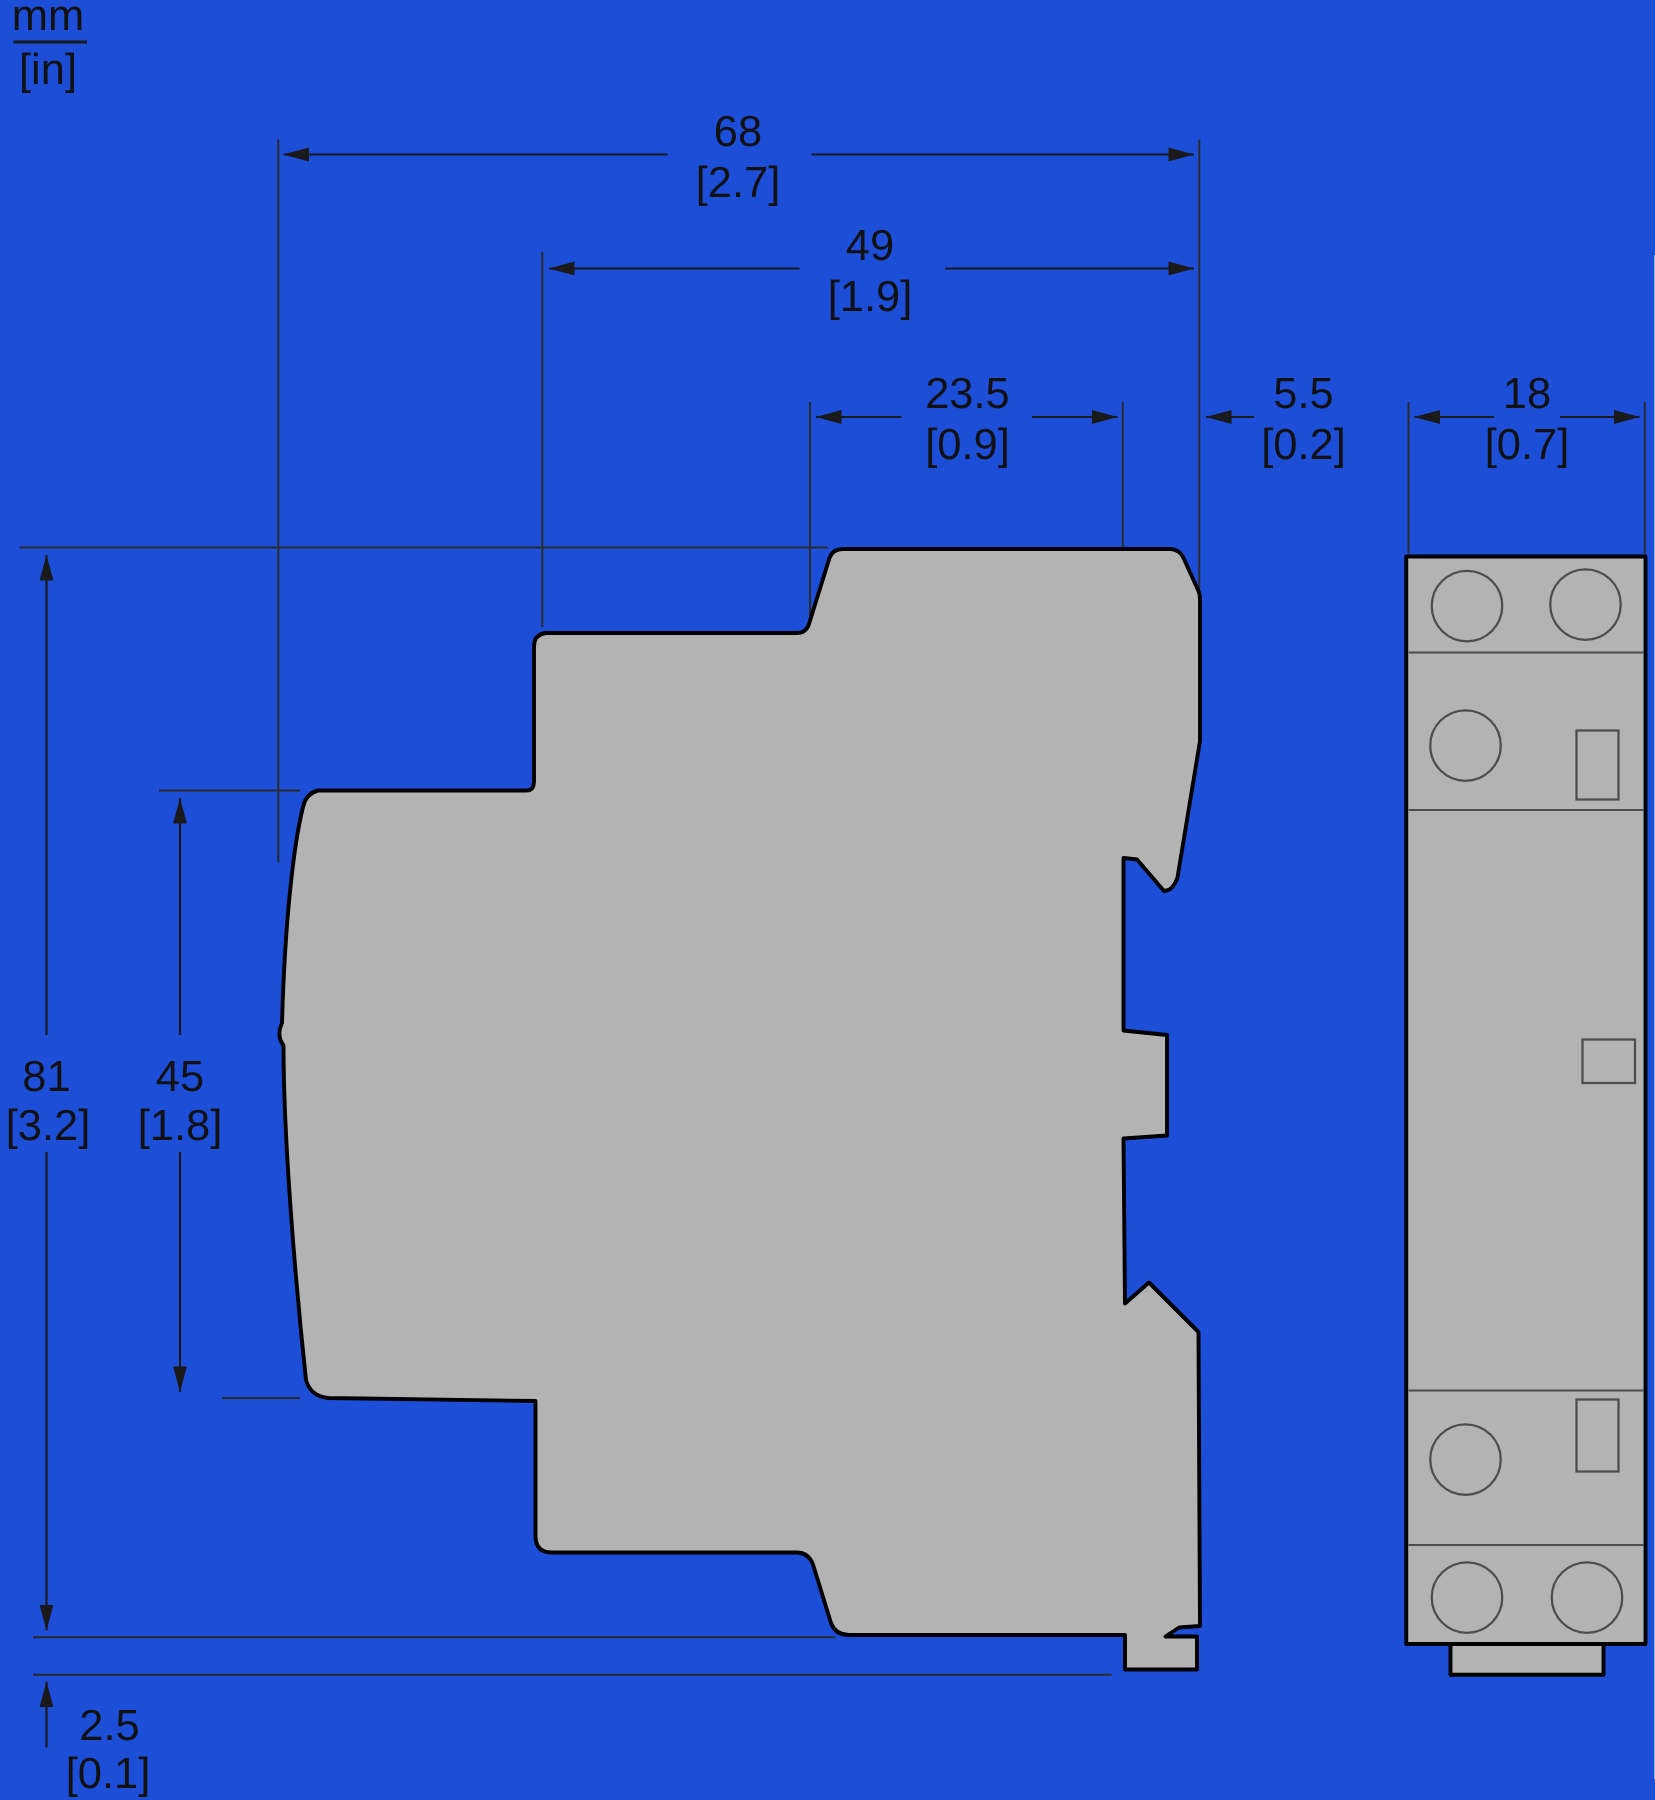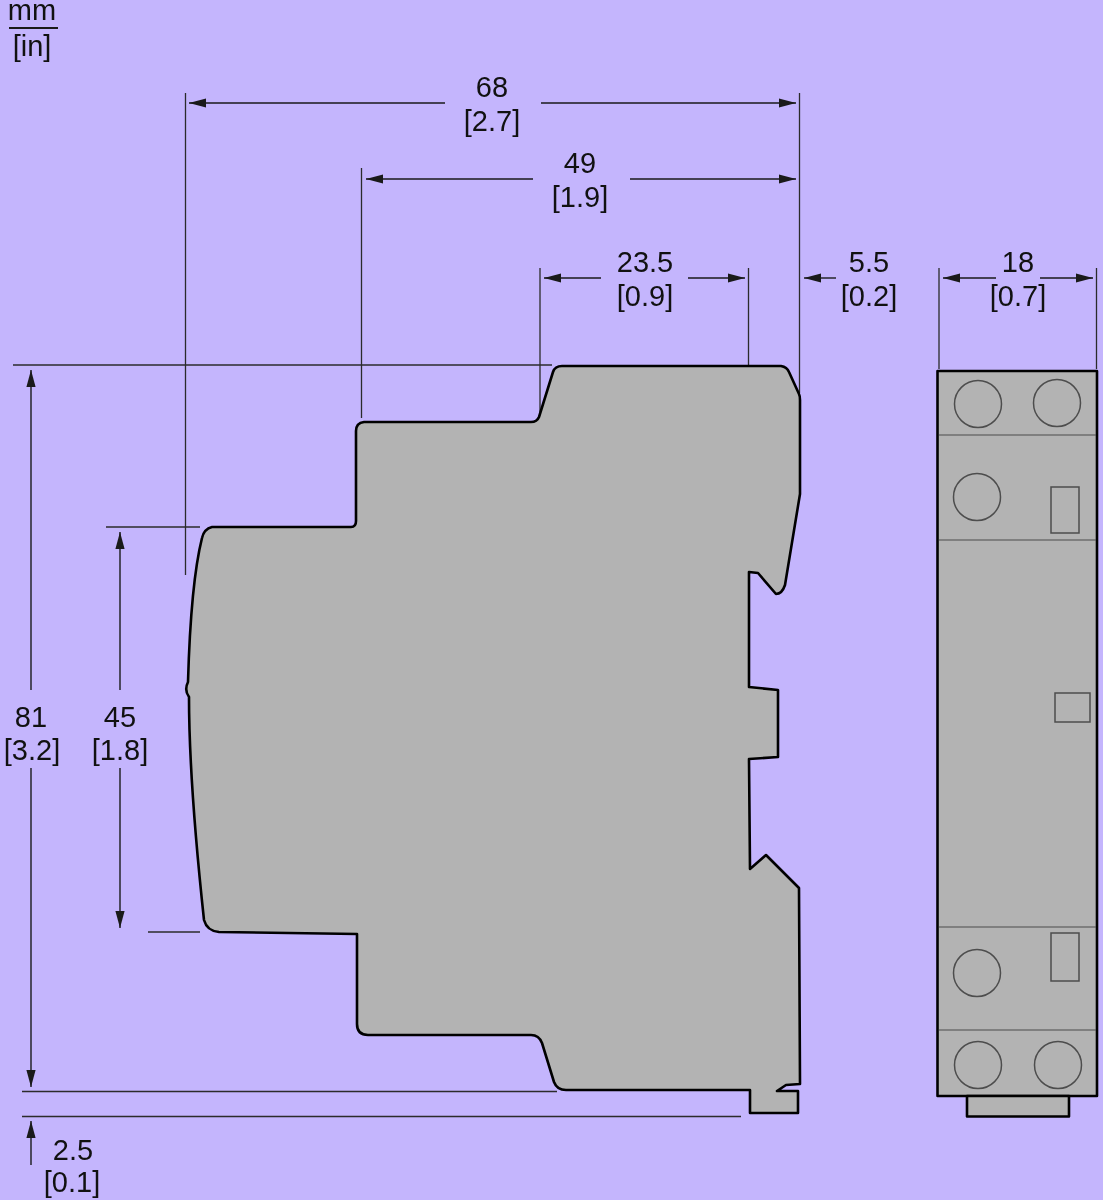--- a/index.html
+++ b/index.html
@@ -1,16 +1,16 @@
 <!DOCTYPE html>
 <html><head>
 <meta charset="utf-8">
 <style>
   html,body{margin:0;padding:0;background:#ffffff;}
-  .stage{position:relative;width:1103px;height:1200px;background:#c4b5fd;overflow:hidden;}
+  .stage{position:relative;width:1103px;height:1200px;background:#1d4ed8;overflow:hidden;}
   svg{display:block;}
   .dim-text{font-family:"Liberation Sans","DejaVu Sans",sans-serif;font-size:29px;fill:#111111;text-anchor:middle;}
   .outline{fill:#b3b3b3;stroke:#000000;stroke-width:2.6;stroke-linejoin:round;}
   .thinref{stroke:#2b2b2b;stroke-width:1.3;fill:none;}
   .dimline{stroke:#1a1a1a;stroke-width:1.4;fill:none;}
   .detail{stroke:#4d4d4d;stroke-width:1.5;fill:none;}
   .divider{stroke:#4d4d4d;stroke-width:1.2;}
 </style>
 </head>
 <body>

